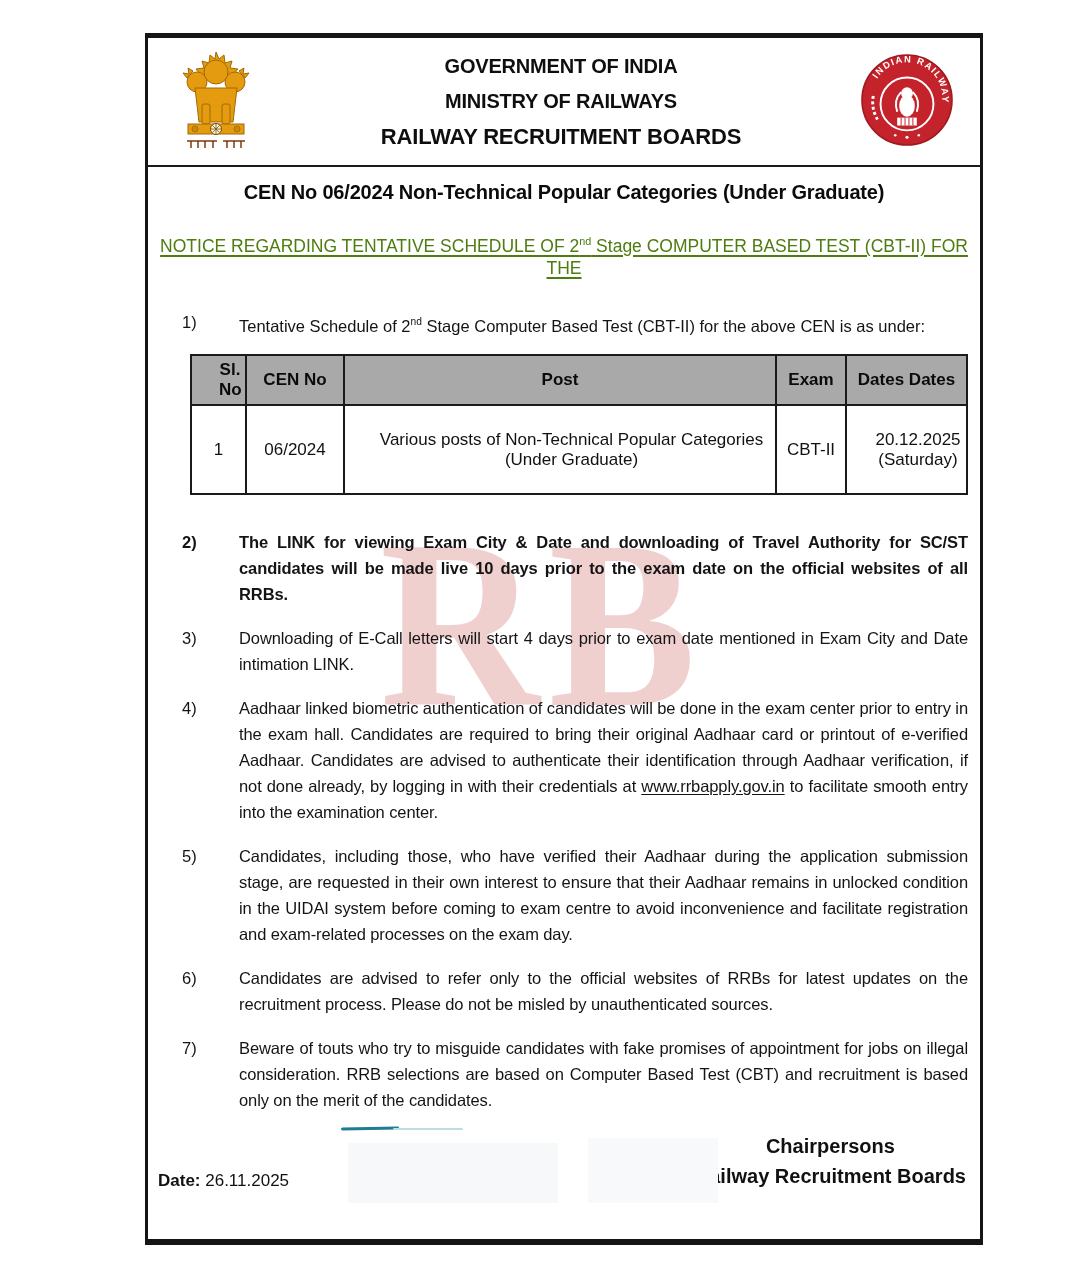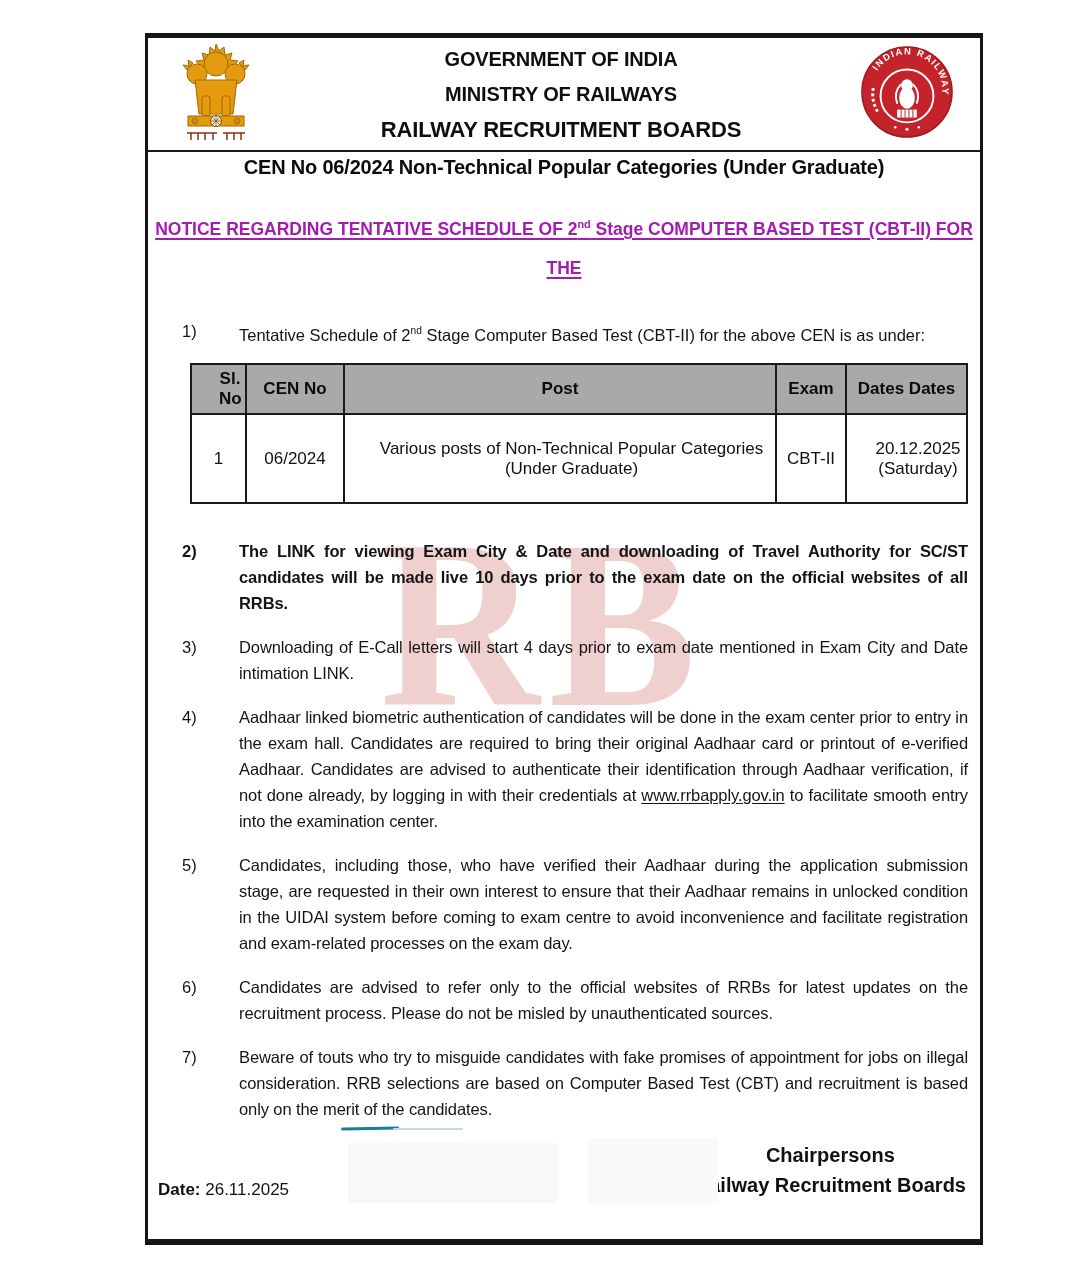--- a/index.html
+++ b/index.html
@@ -16,32 +16,32 @@
   .watermark{
     position:absolute;left:232px;top:466px;z-index:0;
     font-family:"Liberation Serif", serif;font-weight:bold;
     font-size:240px;line-height:1;letter-spacing:10px;
     color:#c94b4b;opacity:0.26;transform:scaleX(0.92);transform-origin:left top;
     user-select:none;pointer-events:none;white-space:nowrap;
   }
   .layer{position:relative;z-index:1;}
   
   .header{
-    display:flex;align-items:center;height:114px;
+    display:flex;align-items:center;height:129px;
     border-bottom:2px solid #1a1a1a;padding:0 20px;box-sizing:border-box;
   }
   .emblem-left{width:96px;flex:none;text-align:center;}
   .emblem-right{width:102px;flex:none;}
   .header-center{flex:1;text-align:center;font-weight:bold;color:#0e0e0e;}
   .hline{display:block;line-height:35px;font-size:20px;letter-spacing:-0.2px;}
   .hline3{font-size:22px;}
   
-  .doc-title{text-align:center;font-weight:bold;font-size:20px;color:#0b0b0b;margin-top:4px;letter-spacing:-0.2px;}
-  
-  .notice{ text-align:center;font-weight:bold;font-size:17.5px;line-height:39px;margin-top:26px;color:#a21caf;}
+  .doc-title{text-align:center;font-weight:bold;font-size:20px;color:#0b0b0b;margin-top:14px;letter-spacing:-0.2px;}
+  
+  .notice{ text-align:center;font-weight:normal;font-size:17.5px;line-height:22px;margin-top:26px;color:#4d7c0f;}
   .notice .u{text-decoration:underline;text-decoration-thickness:2px;text-underline-offset:3px;}
   sup{font-size:0.62em;}
   
   .point,.point1{display:flex;font-size:16.5px;line-height:26px;color:#141414;}
   .point1{margin:30px 12px 0 34px;}
   .pnum{width:30px;flex:none;}
   .ptext{flex:1;margin-left:27px;}
   
   .table-wrap{margin:16px 0 0 42px;}
   table{border-collapse:collapse;table-layout:fixed;width:776px;}

